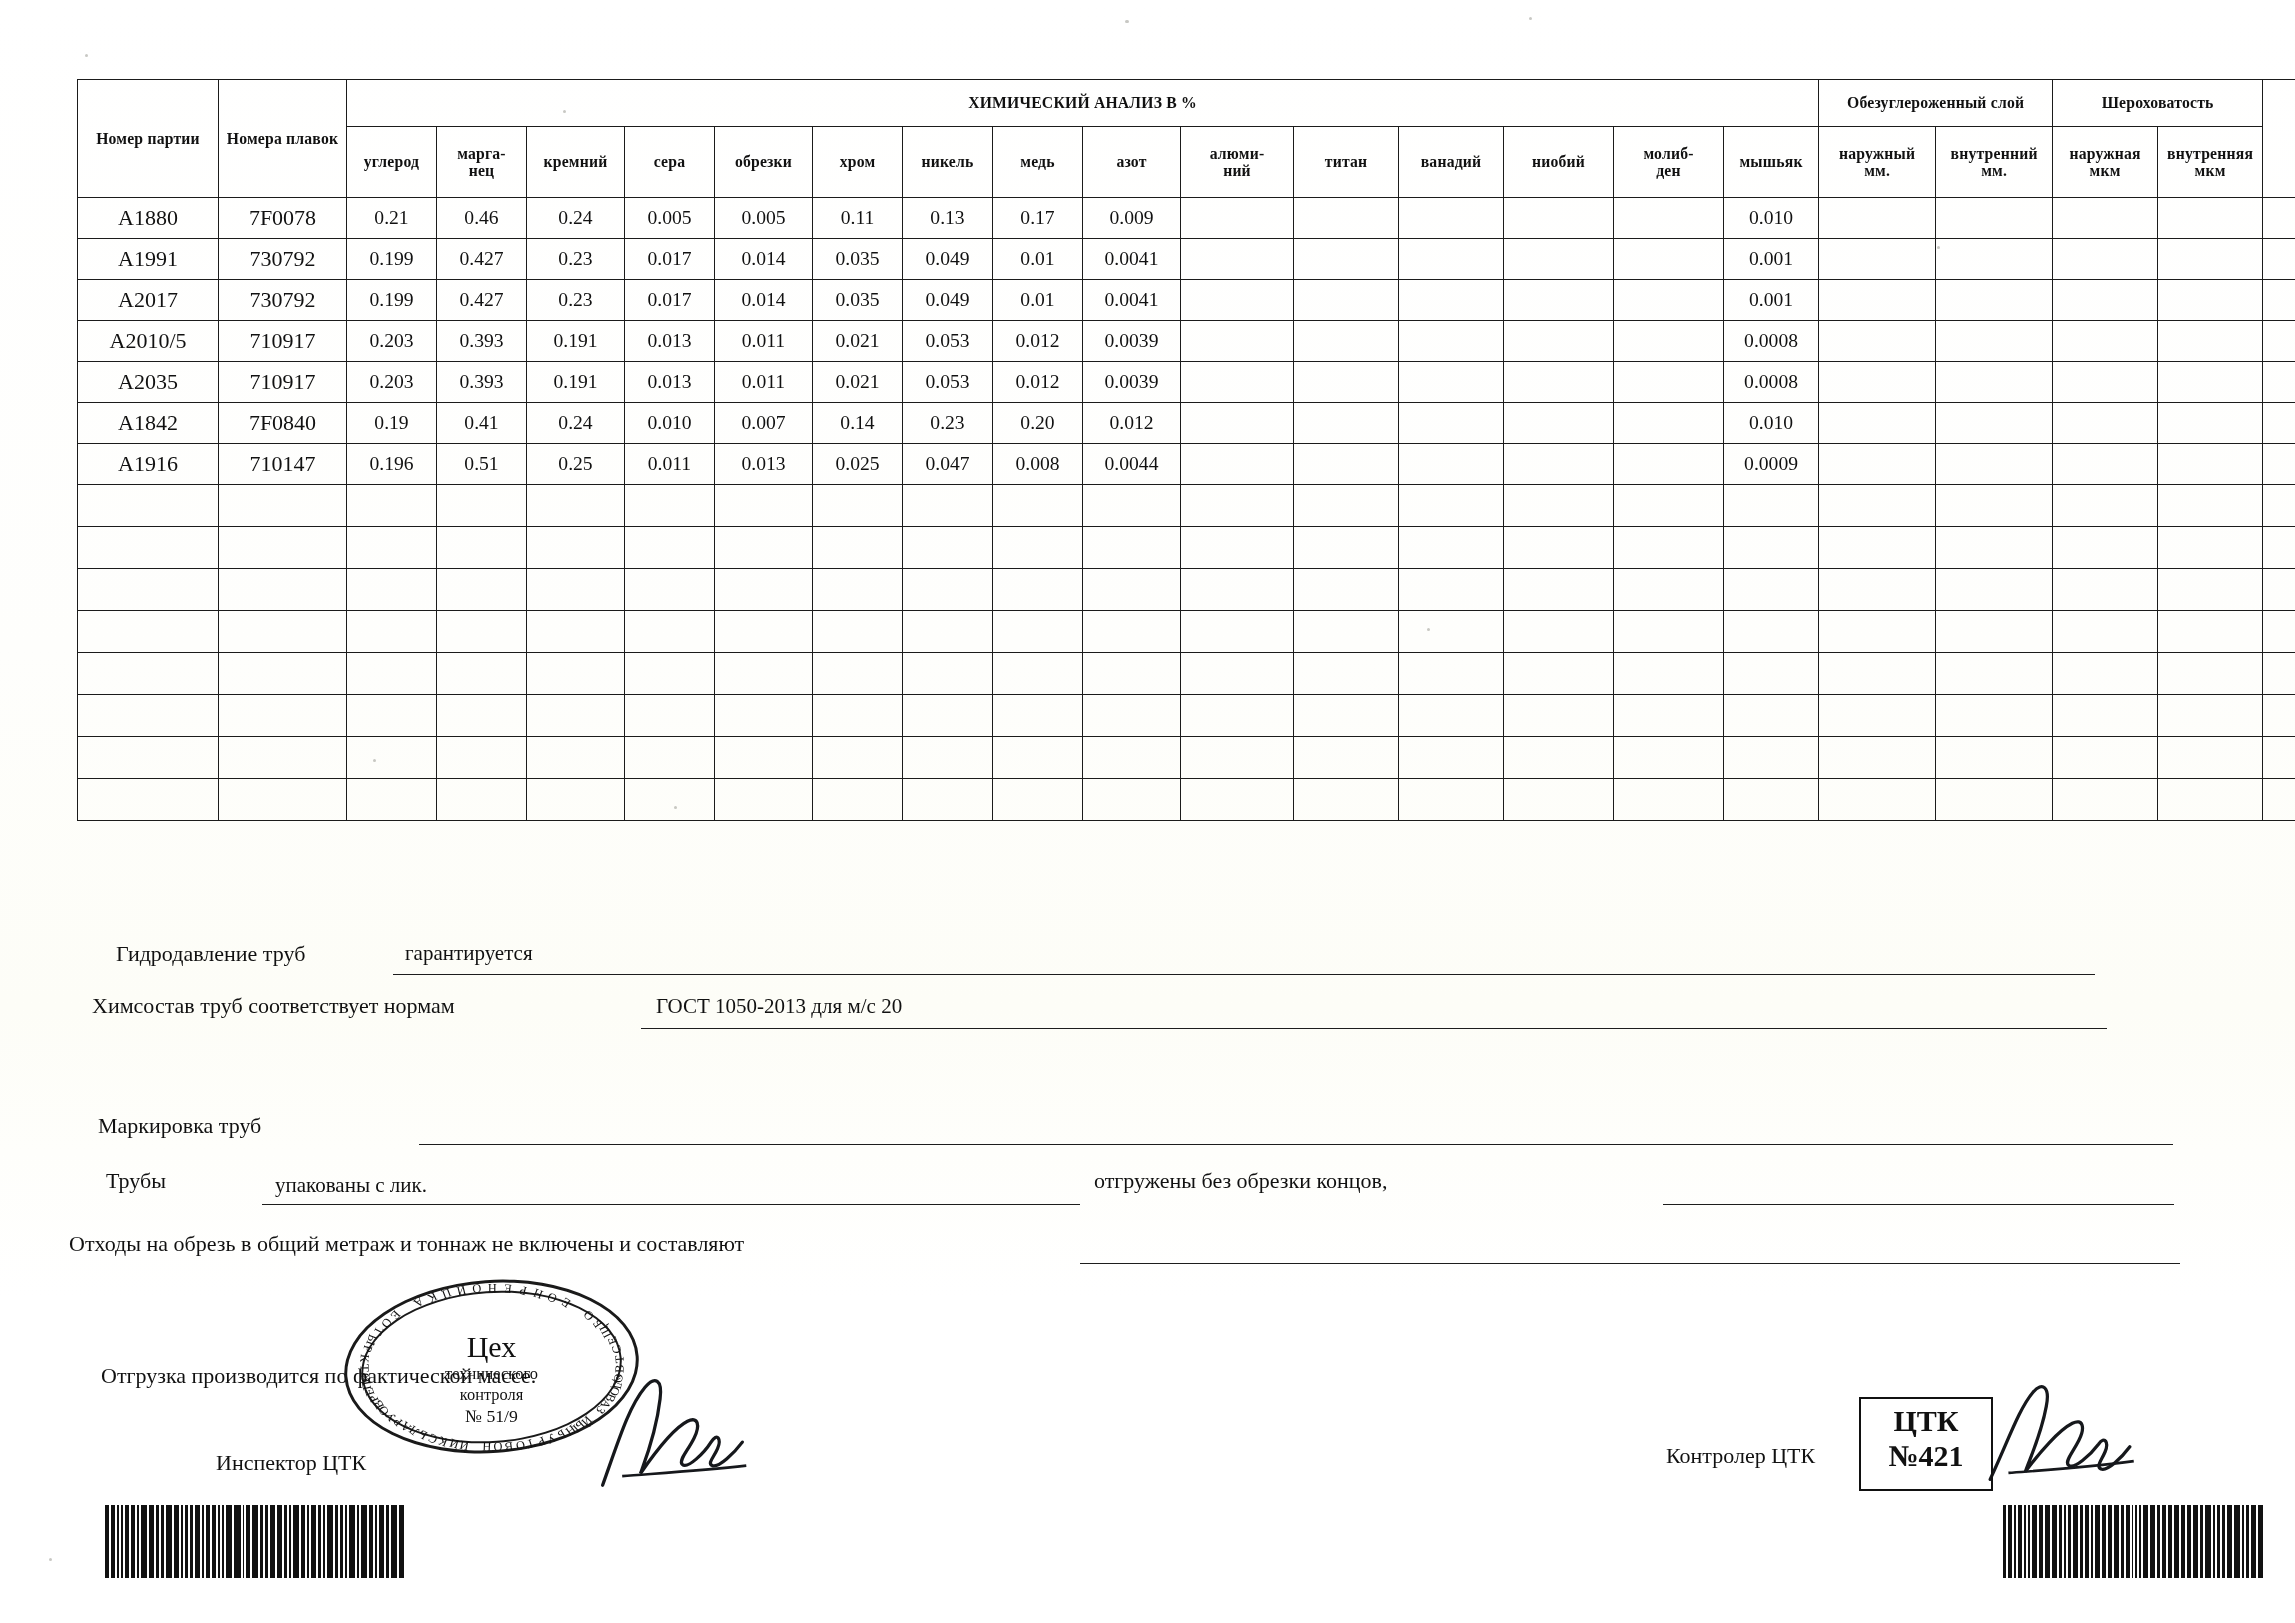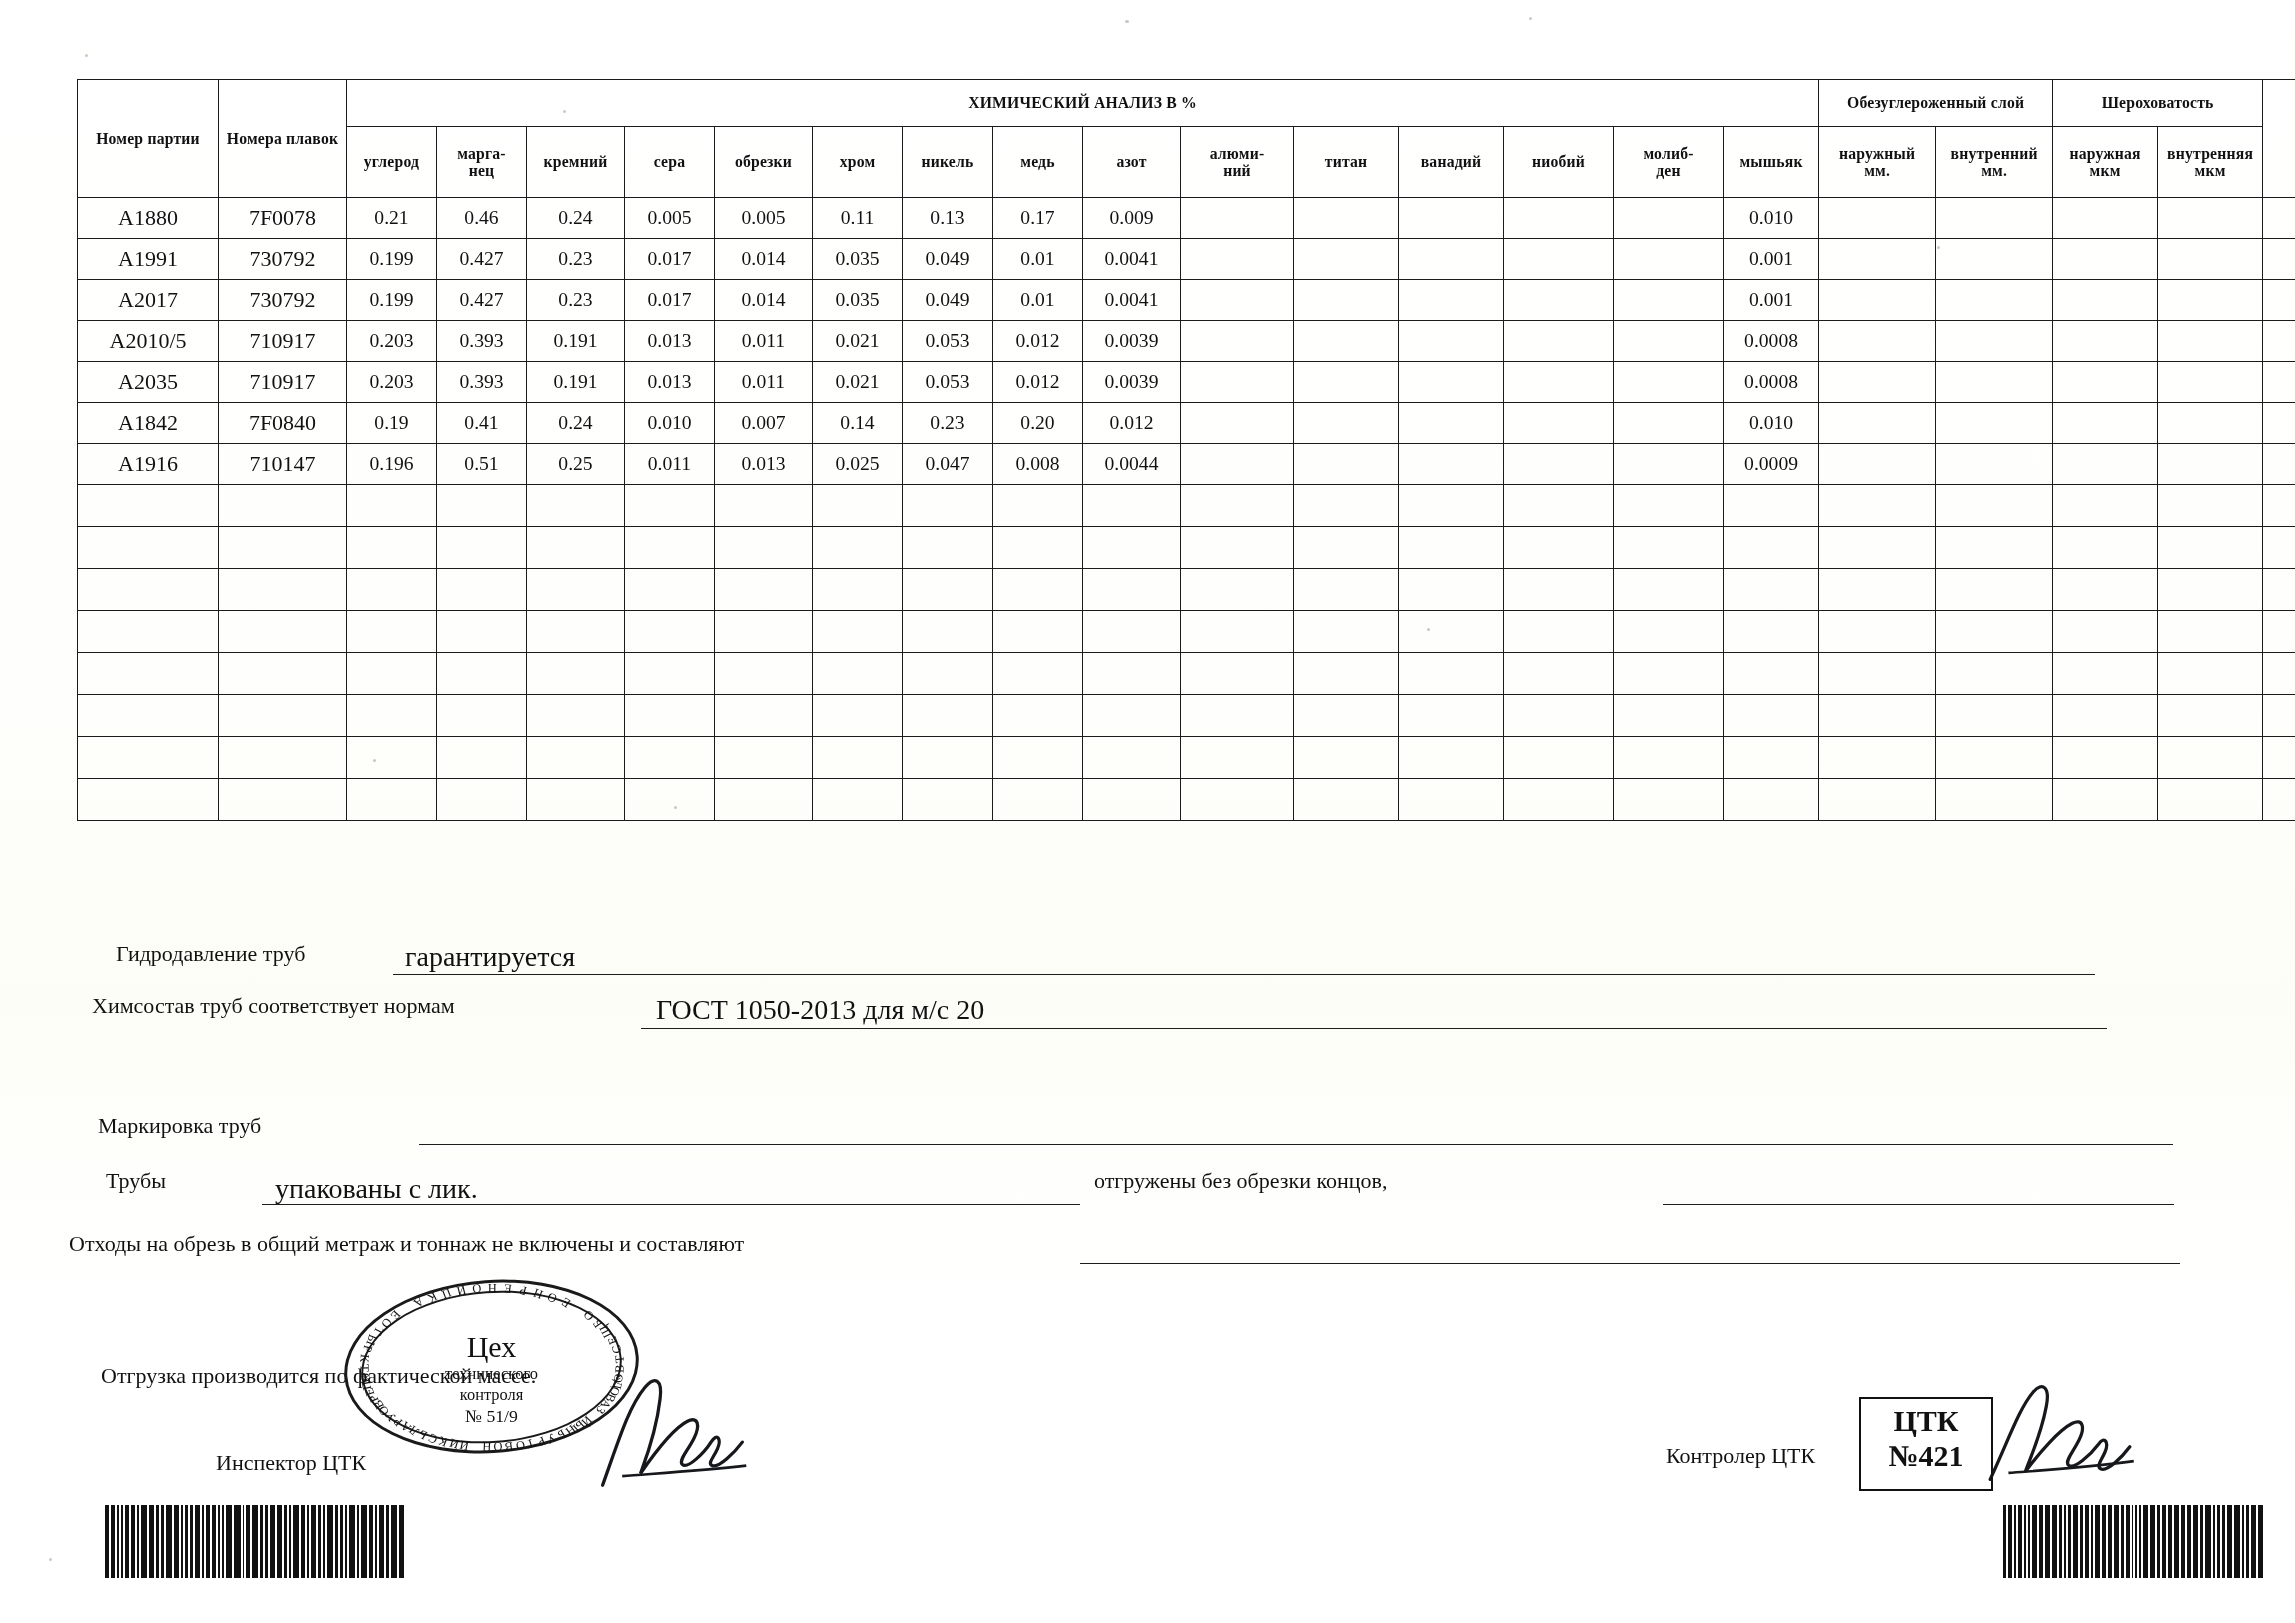--- a/index.html
+++ b/index.html
@@ -89,21 +89,21 @@
 
   
   .ftr { position: absolute; left: 0; top: 0; width: 100%; }
   .f-row {
     position: absolute;
     font-size: 22px;
     font-family: "Liberation Serif", serif;
     white-space: nowrap;
   }
   .f-label { font-size: 22px; }
-  .f-value { font-size: 28px; }
+  .f-value { font-size: 21px; }
   .rule {
     position: absolute;
     height: 0;
     border-bottom: 1.3px solid #1d1d1d;
   }
   .hand { font-family: "Liberation Serif", serif; }
 
   
   .stamp {
     position: absolute;

